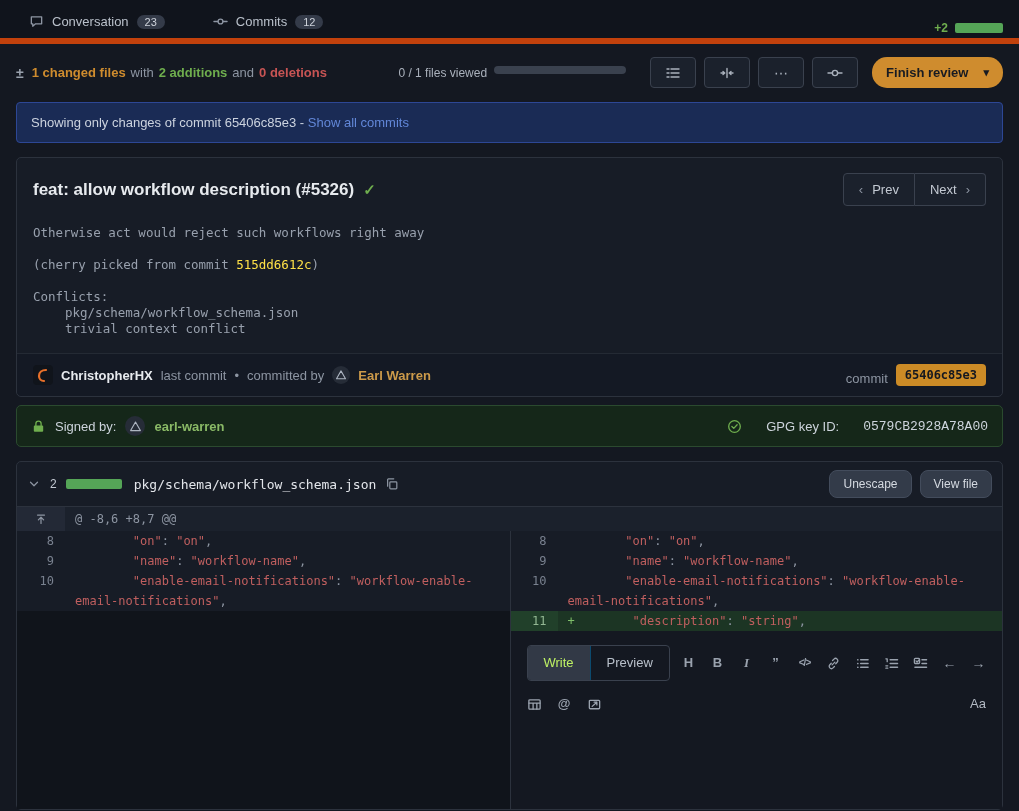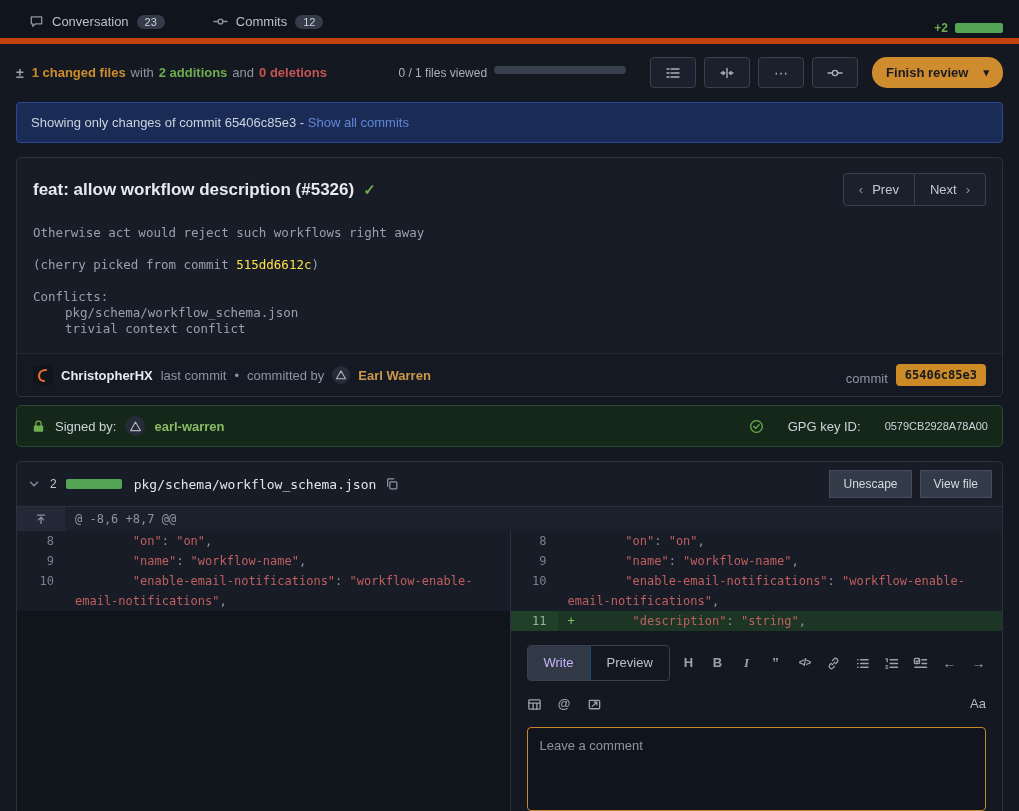--- a/index.html
+++ b/index.html
@@ -64,49 +64,49 @@
   .avatar.small { width:18px; height:18px; }
   .sha-badge { background:#cc8b26; color:#131720; font-family:"DejaVu Sans Mono", monospace; font-size:12px; font-weight:700; padding:4px 9px; border-radius:4px; margin-left:8px; cursor:pointer; }
   .foot-right { margin-left:auto; display:flex; align-items:flex-end; }
 
   
   .signed-bar { margin:8px 16px 14px; background:#152719; border:1px solid #2b4a2f; border-radius:5px; display:flex; align-items:center; gap:9px; padding:10px 14px; color:#cdd4dc; }
   .lock-ic { color:#6fae4e; }
   .signer { color:#8aba66; font-weight:700; cursor:pointer; }
   .gpg { margin-left:auto; display:flex; align-items:center; gap:24px; }
   .gpg-ic { color:#6fae4e; }
-  .gpg-key { font-family:Liberation Sans, sans-serif; font-size:11px; color:#cdd4dc; }
+  .gpg-key { font-family:Liberation Mono, monospace; font-size:13px; color:#cdd4dc; }
 
   
   .file-head { display:flex; align-items:center; gap:9px; padding:8px 10px; }
   .file-chevron { color:#8d95a2; cursor:pointer; }
   .file-count { color:#c3c9d2; font-size:12px; }
   .file-bar { width:56px; height:10px; background:#55a557; border-radius:2px; }
   .file-name { font-family:"DejaVu Sans Mono", monospace; color:#e2e5ea; margin-left:3px; }
   .copy-ic { color:#8d95a2; cursor:pointer; }
   .file-actions { margin-left:auto; display:flex; gap:8px; }
-  .fbtn { background:#333b49; border:1px solid #434c5c; color:#d4d9e0; font-size:12px; padding:6px 13px; border-radius:0; cursor:pointer; }
+  .fbtn { background:#333b49; border:1px solid #434c5c; color:#d4d9e0; font-size:12px; padding:6px 13px; border-radius:8px; cursor:pointer; }
 
   .diff-grid { display:grid; grid-template-columns:48px 1fr 48px 1fr; border-top:1px solid #2c323d; font-family:"DejaVu Sans Mono", monospace; font-size:12px; line-height:20px; }
   .hunk-gutter { background:#232936; color:#8d95a2; display:flex; align-items:center; justify-content:center; padding:2px 0; cursor:pointer; }
   .hunk-text { grid-column:2/5; background:#1b212c; color:#8d95a2; padding:2px 10px; white-space:pre; display:flex; align-items:center; }
   .lnum { color:#79818f; text-align:right; padding:0 11px 0 0; background:#171c26; }
   .lcode { padding:0 10px; white-space:pre-wrap; overflow-wrap:anywhere; background:#171c26; color:#8d95a2; }
   .rdiv { border-left:1px solid #2c323d; }
   .cell-empty { background:#10141b; }
   .addnum { background:#21402a; color:#93b793; }
   .addcode { background:#1c3524; }
   .marker { color:#7fbf6a; }
   .str { color:#c05f5f; }
 
   .editor-left { grid-column:1/3; background:#10141b; }
   .editor-cell { grid-column:3/5; border-left:1px solid #2c323d; background:#141821; padding:14px 16px 24px; min-height:178px; }
   .ed-row1 { display:flex; align-items:center; }
   .seg { display:inline-flex; border:1px solid #3a414e; border-radius:4px; overflow:hidden; }
-  .seg-w { background:#323946; color:#c4b5fd; padding:7px 16px; cursor:pointer; }
+  .seg-w { background:#323946; color:#bef264; padding:7px 16px; cursor:pointer; }
   .seg-p { background:transparent; color:#b9c0ca; padding:7px 16px; border-left:1px solid #0c4a6e; cursor:pointer; }
   .ed-icons { margin-left:auto; display:flex; gap:14px; align-items:center; color:#9aa2ae; }
   .edi { display:inline-flex; align-items:center; justify-content:center; min-width:15px; height:16px; cursor:pointer; font-size:13px; }
   .edi.b { font-weight:800; }
   .edi.i { font-style:italic; font-family:"Liberation Serif", serif; font-weight:700; }
   .edi.codetxt { font-size:10px; letter-spacing:-1px; font-weight:700; }
   .edi.arrow { font-size:14px; }
   .ed-row2 { display:flex; align-items:center; gap:15px; margin-top:13px; color:#9aa2ae; }
   .aa { margin-left:auto; font-size:13px; color:#b4bac4; cursor:pointer; }
   .comment { margin-top:13px; width:100%; height:84px; background:#10141c; border:1px solid #c8872b; border-radius:4px; color:#c6ccd5; font-size:13px; padding:10px 12px; resize:none; outline:none; font-family:"Liberation Sans", sans-serif; display:block; }
@@ -363,18 +363,17 @@
           </span>
           <span class="edi b">@</span>
           <span class="edi">
             <svg class="ic" width="15" height="15" viewBox="0 0 16 16">
                 <rect x="2.5" y="3.5" width="11" height="9" rx="1"></rect>
                 <path d="M5.5 10L10.5 5.5M10.5 5.5H7.6M10.5 5.5v2.9"></path>
               </svg>
           </span>
           <span class="aa">Aa</span>
         </div>
-        <textarea class="comment" placeholder="Leave a comment" style=""></textarea>
       </div>
     </div>
   </div>
 
 </div>
 
 </body></html>

